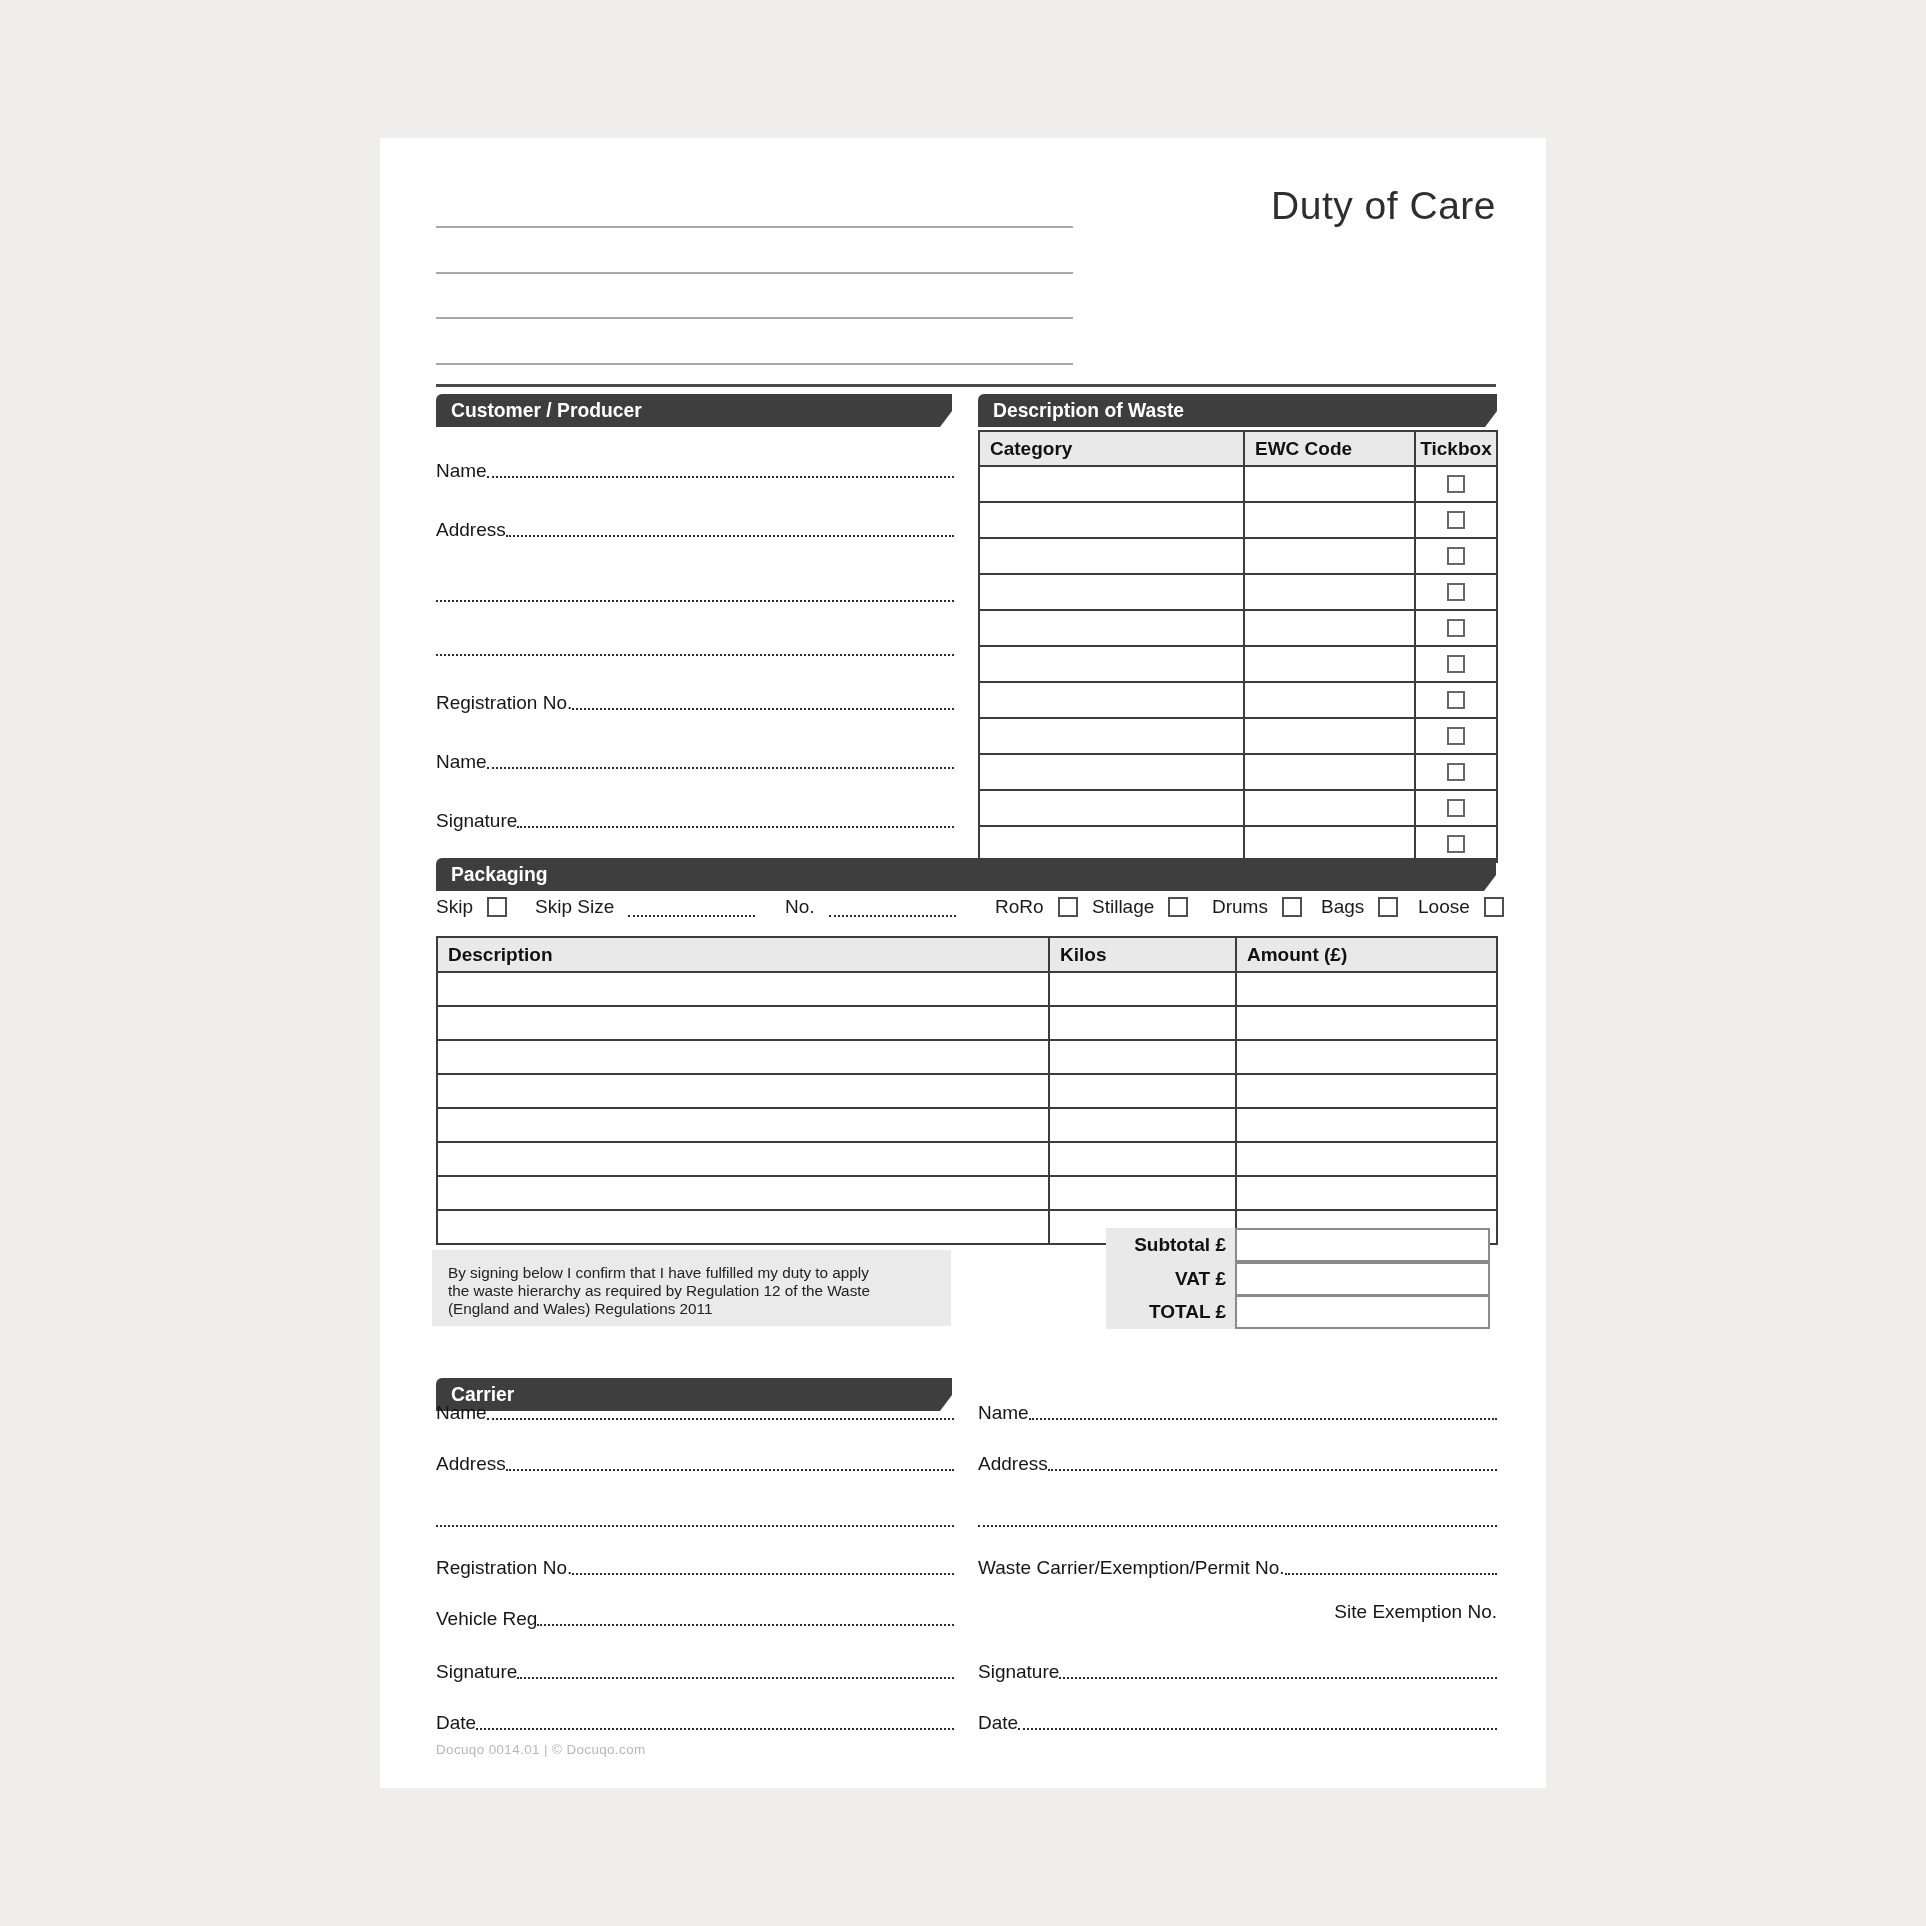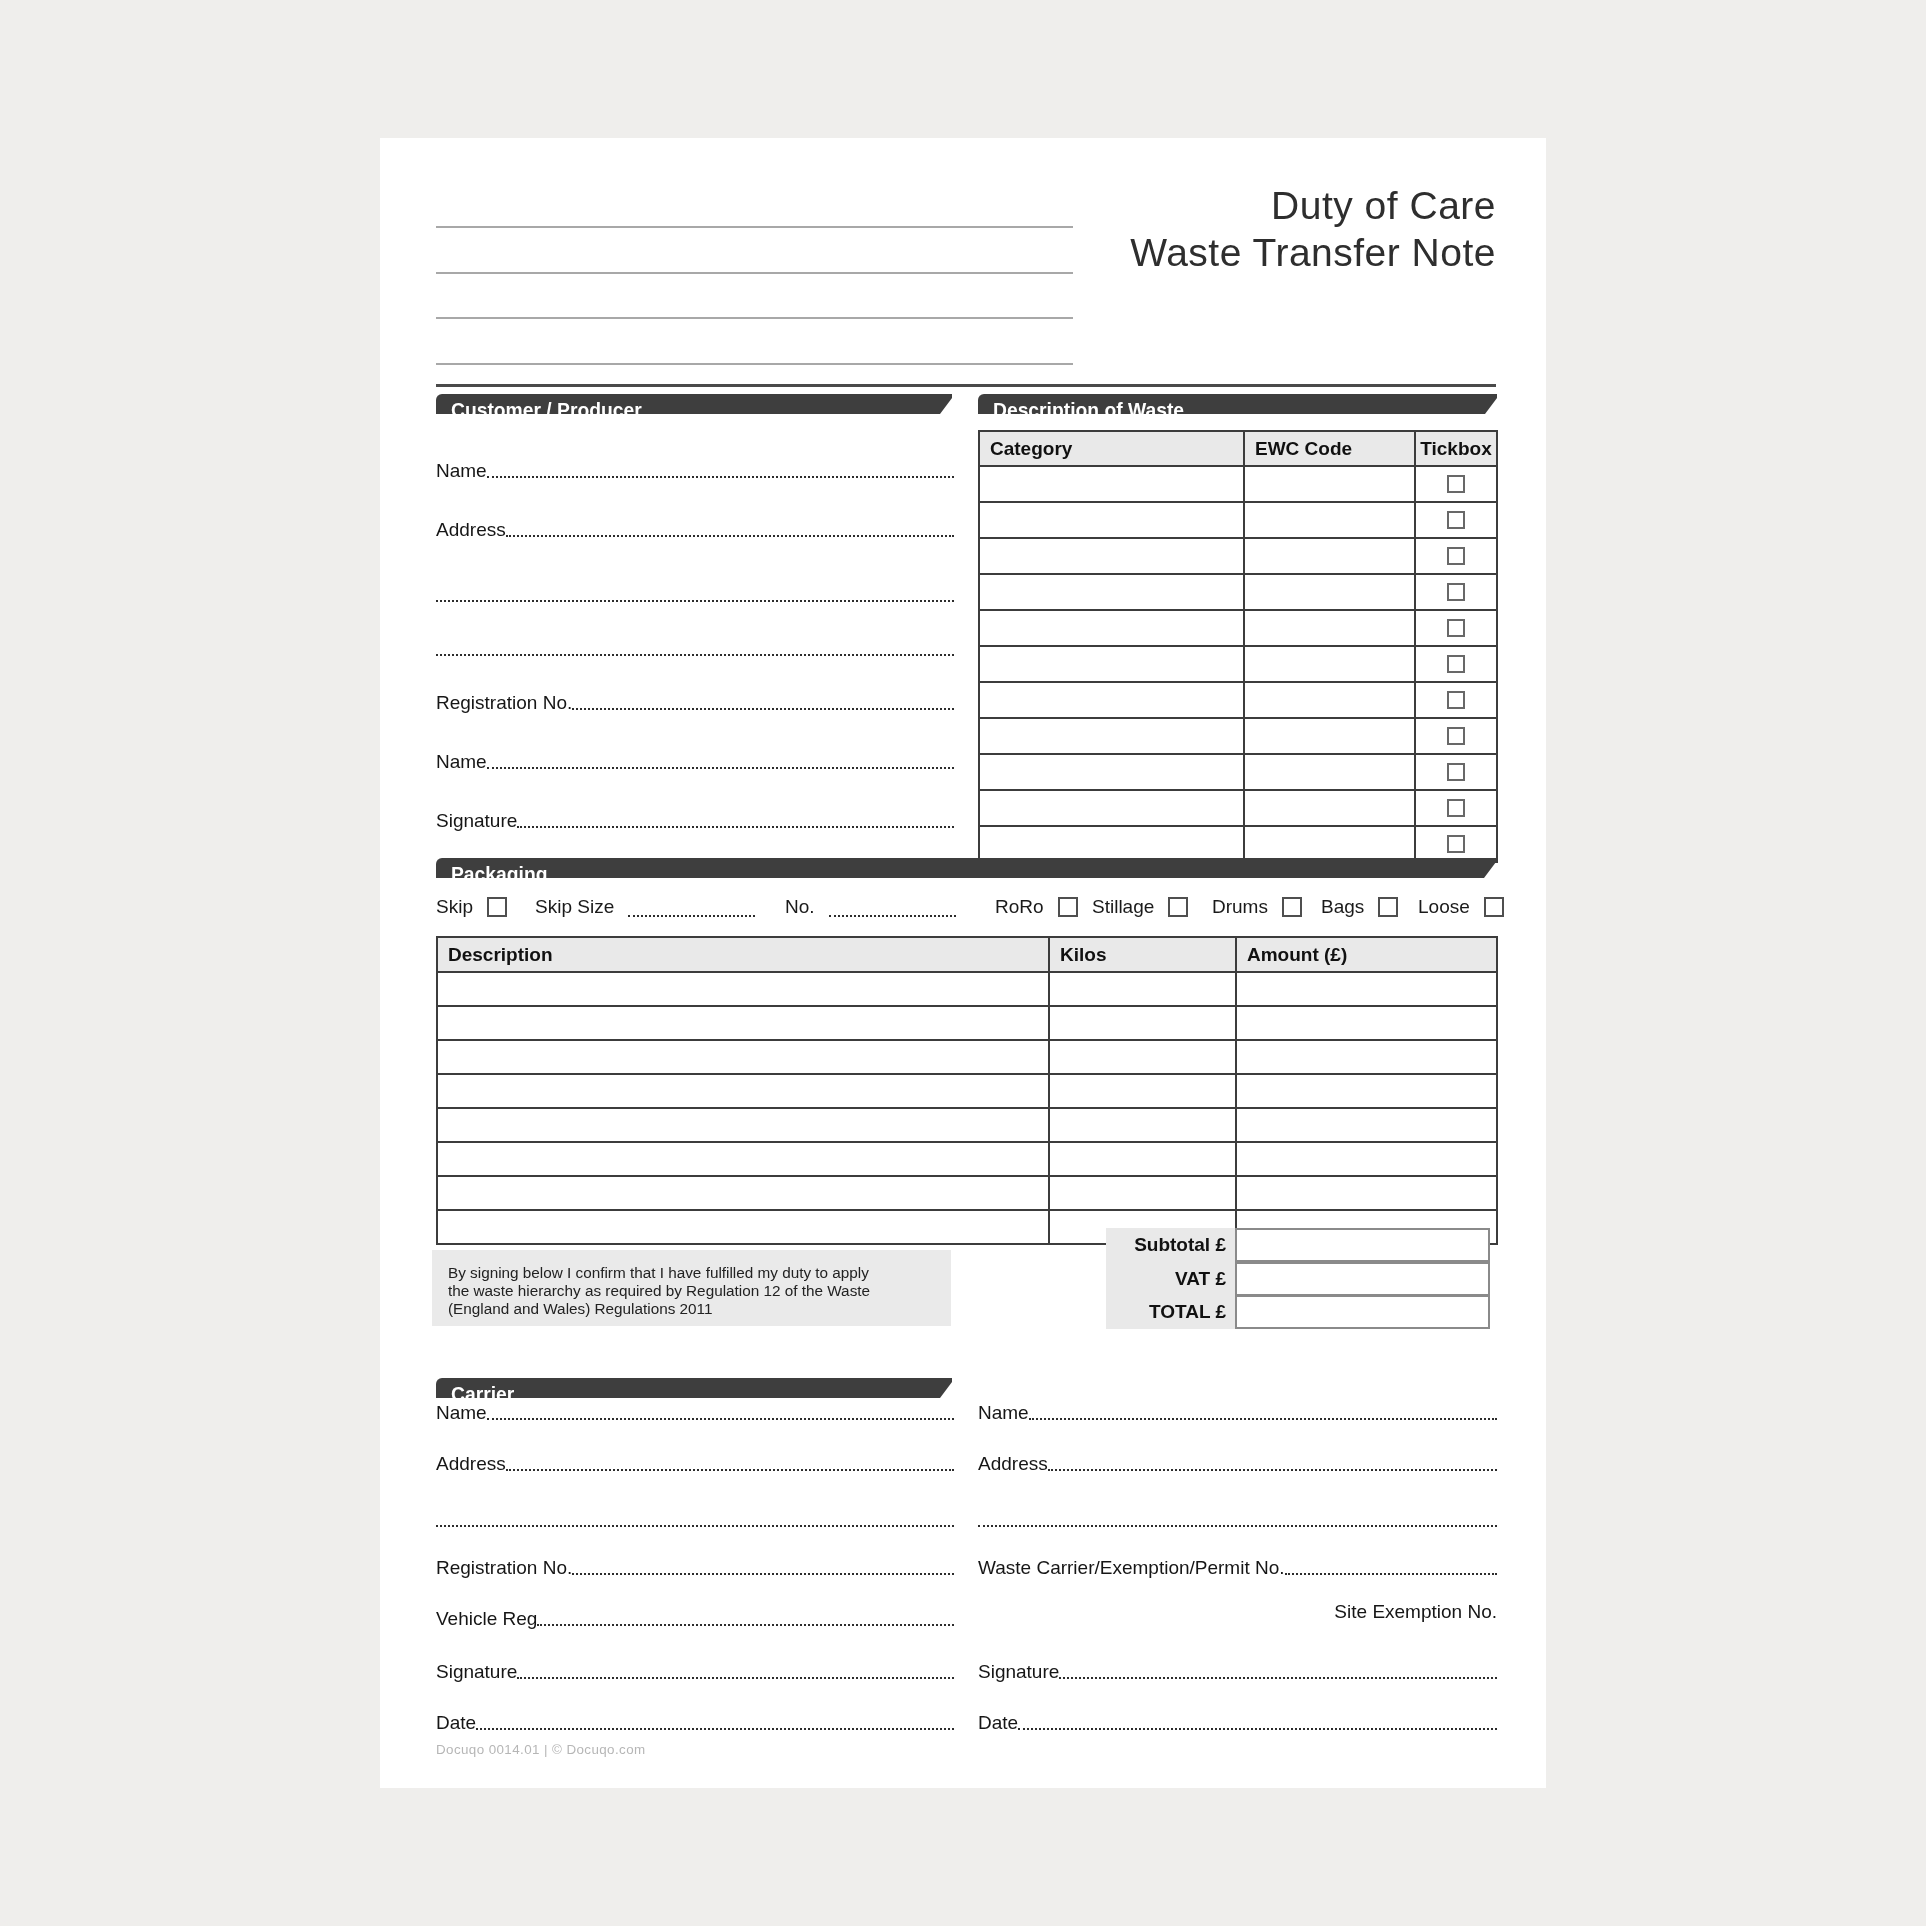--- a/index.html
+++ b/index.html
@@ -20,21 +20,21 @@
   .wline{position:absolute;left:56px;width:637px;height:0;border-top:2px solid #a8a8a8;}
   
   .title{
     position:absolute;top:44px;right:50px;text-align:right;
     font-size:39px;line-height:47px;font-weight:300;color:#2e2e2e;letter-spacing:0.5px;
   }
   
   .toprule{position:absolute;left:56px;top:246px;width:1060px;height:3px;background:#4a4a4a;}
   
   .bar{
-    position:absolute;height:20px;background:#3e3e3e;color:#ffffff;
+    position:absolute;height:33px;background:#3e3e3e;color:#ffffff;
     font-size:19.3px;font-weight:bold;line-height:33px;
     padding-left:15px;box-sizing:border-box;
     border-top-left-radius:6px;
     clip-path:polygon(0 0,100% 0,100% calc(100% - 16px),calc(100% - 12px) 100%,0 100%);
     white-space:nowrap;
   }
   .bar .sub{font-weight:normal;margin-left:16px;}
   
   .frow{position:absolute;height:30px;display:flex;align-items:flex-end;}
   .flabel{font-size:19px;line-height:23px;color:#161616;white-space:nowrap;}
@@ -83,21 +83,20 @@
 <div id="canvas">
   <div class="page">
 
     <div class="wline" style="top:88px"></div>
     <div class="wline" style="top:134px"></div>
     <div class="wline" style="top:179px"></div>
     <div class="wline" style="top:225px"></div>
 
     <div class="title">
       <div>Duty of Care</div>
-      <div>Waste Transfer Note</div>
     </div>
 
     <div class="toprule"></div>
 
     <div class="bar" style="left:56px;top:256px;width:516px;">
       <span>Customer / Producer</span>
     </div>
     <div class="bar" style="left:598px;top:256px;width:519px;">
       <span>Description of Waste</span>
     </div>

